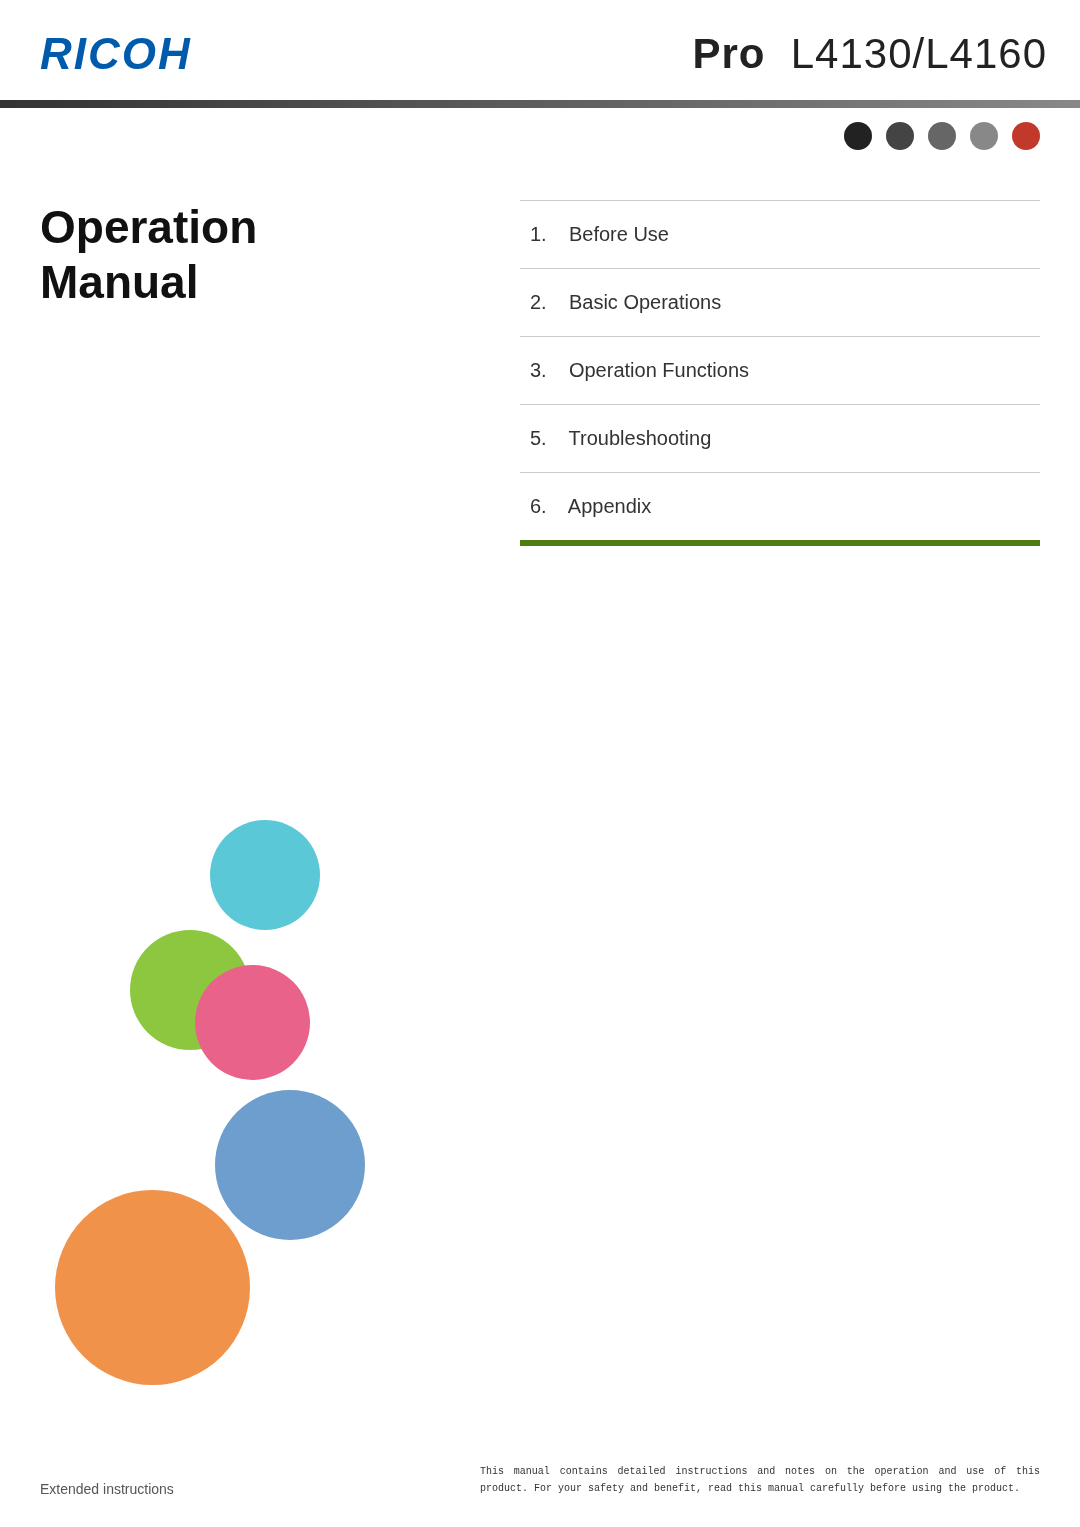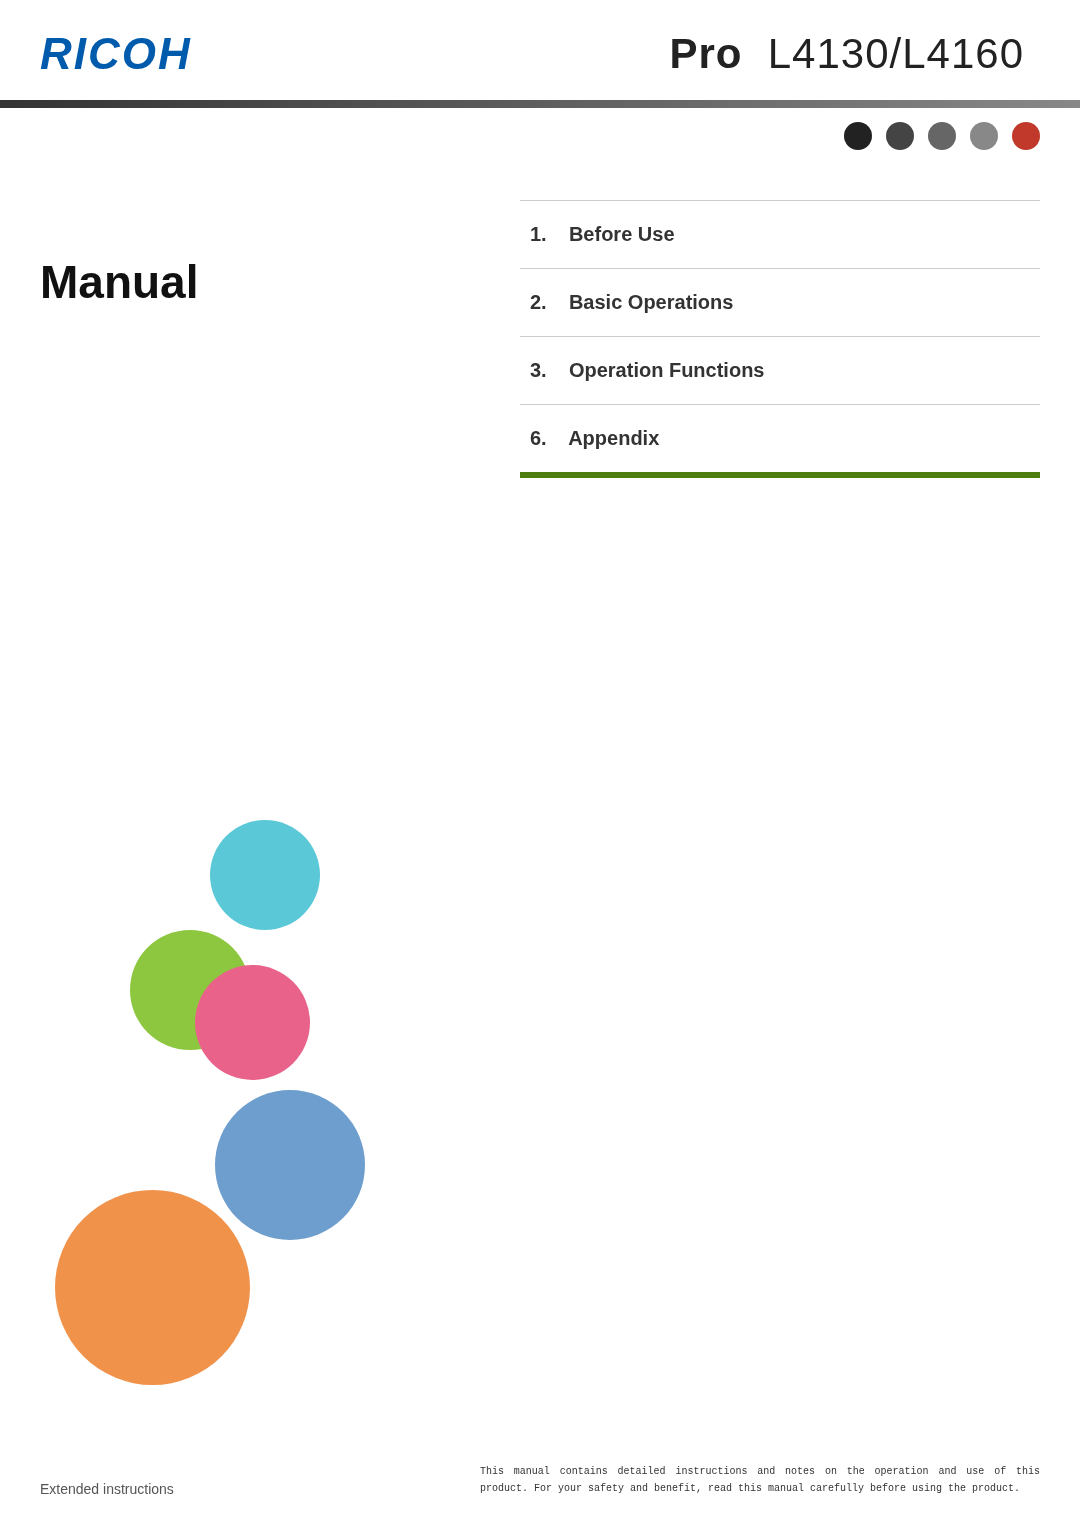--- a/index.html
+++ b/index.html
@@ -11,21 +11,21 @@
       font-family: Arial, sans-serif;
       overflow: hidden;
       position: relative;
     }
 
     
     .header {
       display: flex;
       align-items: center;
       justify-content: space-between;
-      padding: 18px 56px 0 40px;
+      padding: 18px 33px 0 40px;
       height: 90px;
     }
 
     .logo-ricoh {
       font-size: 44px;
       font-weight: 900;
       color: #005bac;
       letter-spacing: 2px;
       font-style: italic;
     }
@@ -97,21 +97,20 @@
       padding-left: 20px;
     }
 
     .toc-item {
       border-top: 1px solid #ccc;
       padding: 22px 10px 22px 10px;
       font-size: 20px;
       color: #333;
       cursor: pointer;
       position: relative;
-      font-weight: bold;
     }
 
     .toc-item:last-child {
       border-bottom: 6px solid #4d7c0f;
     }
 
     
     .toc-item::after {
       content: '';
       position: absolute;
@@ -221,40 +220,45 @@
   <div class="dot dot-dark2"></div>
   <div class="dot dot-dark3"></div>
   <div class="dot dot-dark4"></div>
   <div class="dot dot-red"></div>
 </div>
 
 <div class="main-content">
 
   <div class="left-panel">
     <div class="operation-manual-title">
-      <br>
+      <span>Operation</span><br>
       <span>Manual</span>
     </div>
   </div>
 
   <div class="right-panel">
     <div class="toc-item">
       <span>1.</span>
       &nbsp;&nbsp;
       <span>Before Use</span>
     </div>
     <div class="toc-item">
       <span>2.</span>
       &nbsp;&nbsp;
       <span>Basic Operations</span>
     </div>
     <div class="toc-item">
       <span>3.</span>
       &nbsp;&nbsp;
       <span>Operation Functions</span>
+    </div>
+    <div class="toc-item">
+      <span>5.</span>
+      &nbsp;&nbsp;
+      <span>Troubleshooting</span>
     </div>
     <div class="toc-item">
       <span>6.</span>
       &nbsp;&nbsp;
       <span>Appendix</span>
     </div>
   </div>
 </div>
 
 <div class="circles-area">

